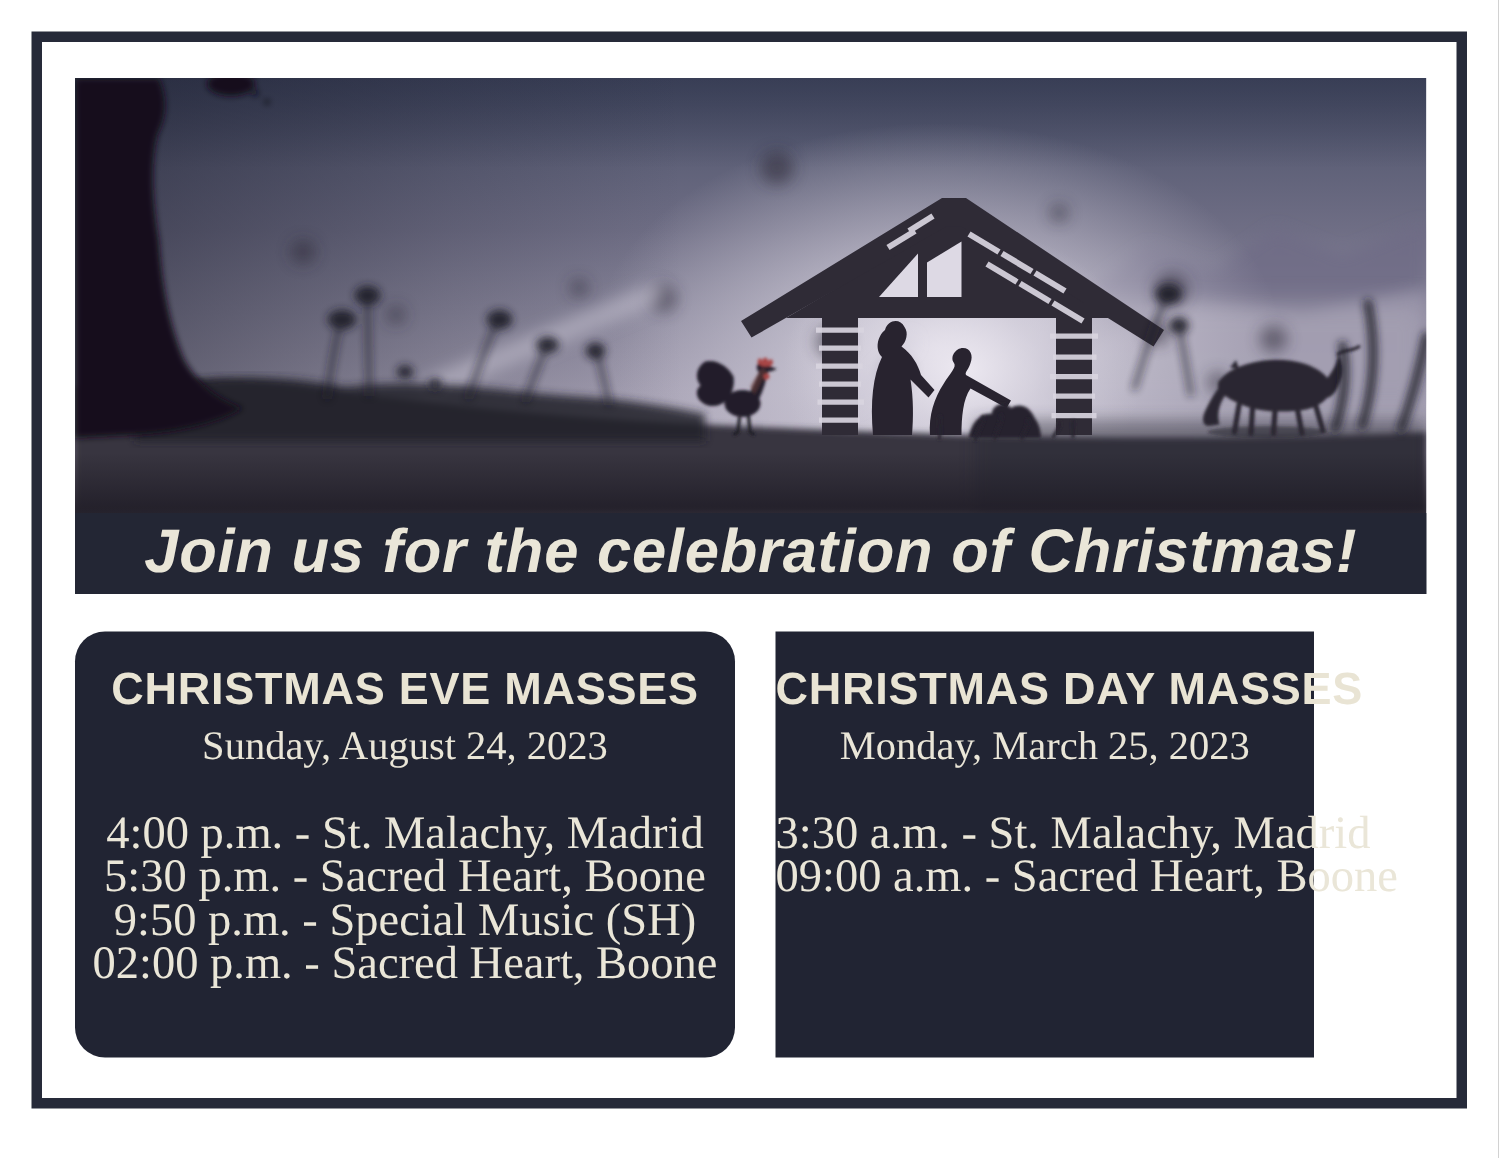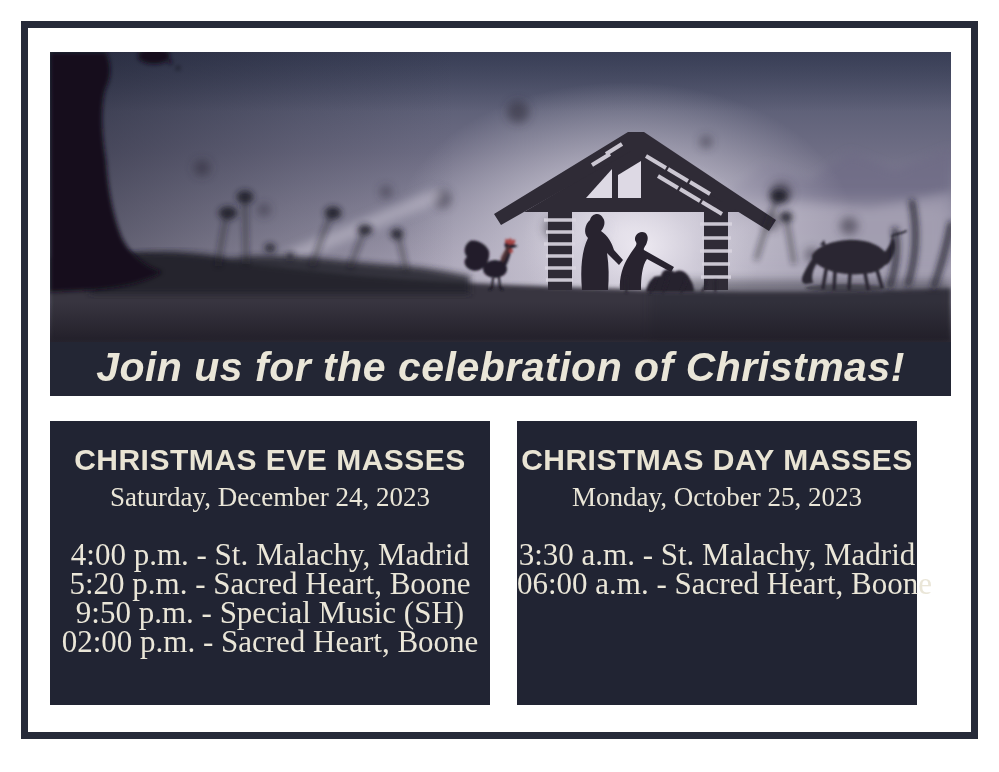--- a/index.html
+++ b/index.html
@@ -56,22 +56,22 @@
   .panel{
     position:absolute;
     top:421px;
     height:284px;
     background:var(--panel-background);
     color:var(--cream-text);
     text-align:center;
     box-sizing:border-box;
     padding-top:22px;
   }
-  .panel.left{left:50px;width:440px;}
-  .panel.right{left:517px;width:400px;}
+  .panel.left{left:50px;width:440px;border-radius:20px;}
+  .panel.right{left:517px;width:359px;}
   .panel-title{
     font-family:"Liberation Sans", sans-serif;
     font-weight:700;
     font-size:30px;
     letter-spacing:.5px;
     color:var(--heading-text);
     margin:0;
     white-space:nowrap;
   }
   .panel-date{
@@ -293,30 +293,30 @@
       </g>
     </svg>
   </div>
 
   <div class="banner">
     <div class="banner-text">Join us for the celebration of Christmas!</div>
   </div>
 
   <div class="panel left">
     <h2 class="panel-title">CHRISTMAS EVE MASSES</h2>
-    <div class="panel-date">Saturday, December 24, 2023</div>
+    <div class="panel-date">Sunday, August 24, 2023</div>
     <ul class="mass-times">
       <li>4:00 p.m. - St. Malachy, Madrid</li>
-      <li>5:20 p.m. - Sacred Heart, Boone</li>
+      <li>5:30 p.m. - Sacred Heart, Boone</li>
       <li>9:50 p.m. - Special Music (SH)</li>
       <li>02:00 p.m. - Sacred Heart, Boone</li>
     </ul>
   </div>
 
   <div class="panel right">
     <h2 class="panel-title">CHRISTMAS DAY MASSES</h2>
-    <div class="panel-date">Monday, October 25, 2023</div>
+    <div class="panel-date">Monday, March 25, 2023</div>
     <ul class="mass-times">
       <li>3:30 a.m. - St. Malachy, Madrid</li>
-      <li>06:00 a.m. - Sacred Heart, Boone</li>
+      <li>09:00 a.m. - Sacred Heart, Boone</li>
     </ul>
   </div>
 </div>
 
 </body></html>

